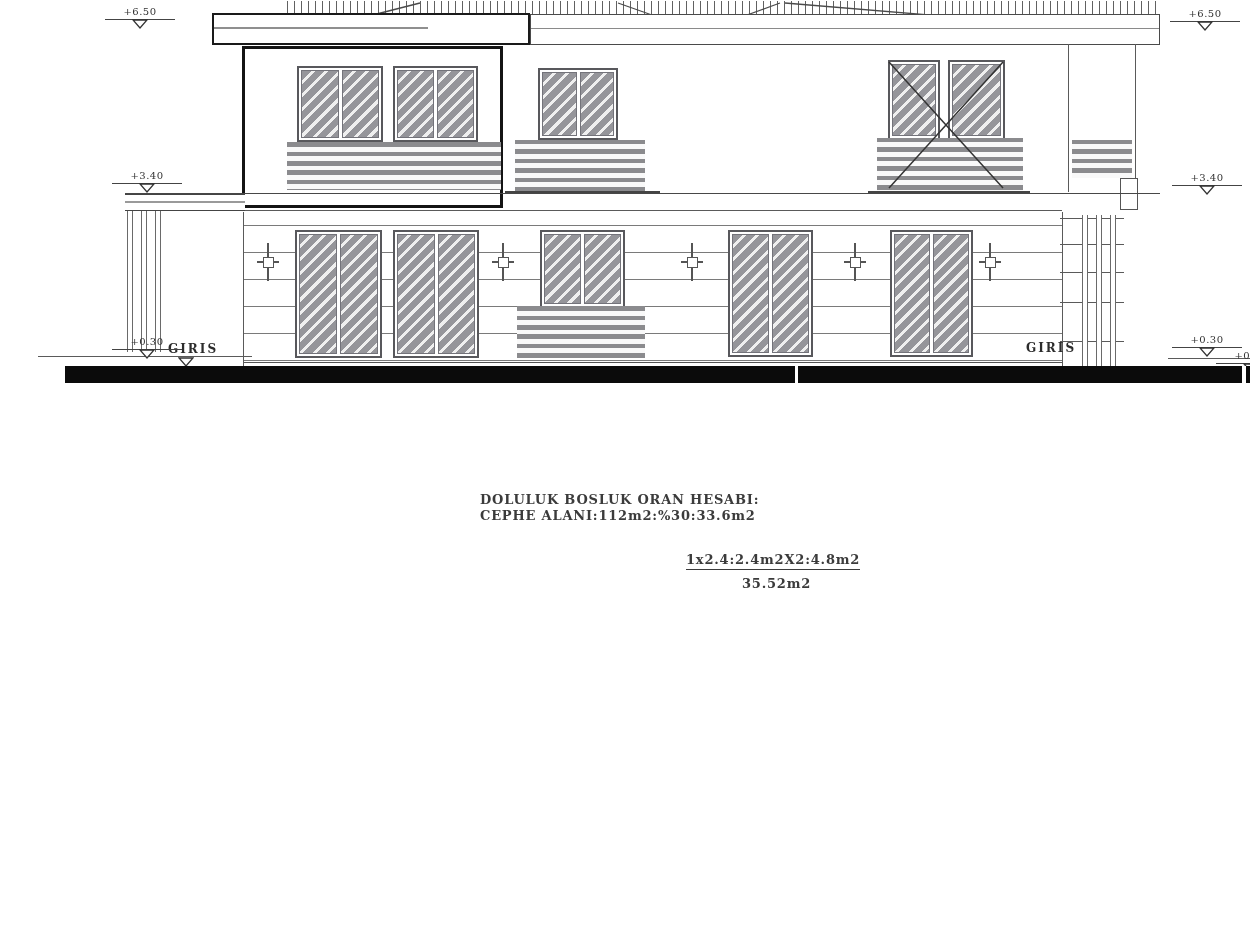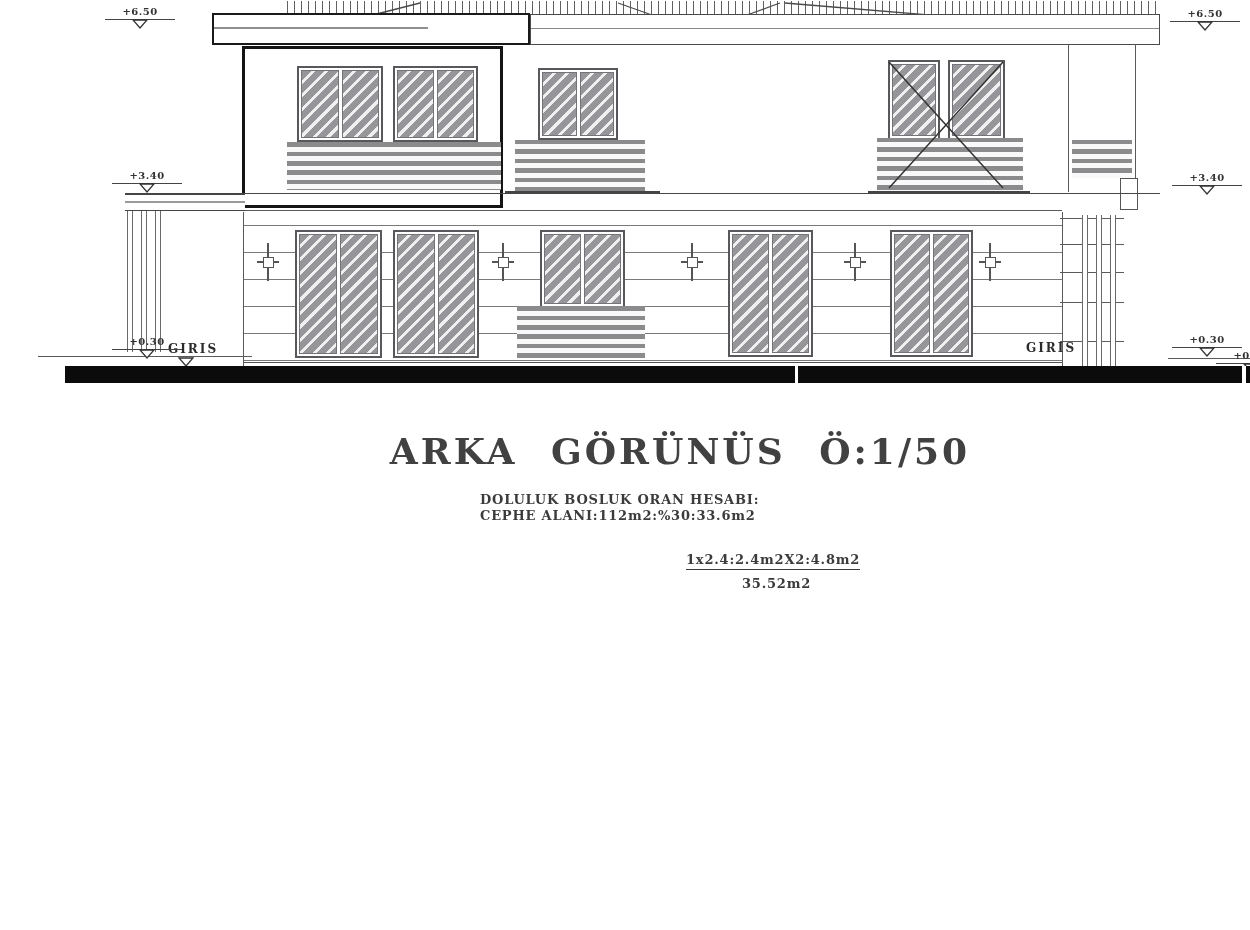--- a/index.html
+++ b/index.html
@@ -18,21 +18,21 @@
   .siding{position:absolute;background:repeating-linear-gradient(180deg,transparent 0 13px,#7a7a7a 13px 14px,transparent 14px 27px);border-bottom:1px solid #555;}
   
   .rooftick{position:absolute;background:repeating-linear-gradient(90deg,#616161 0 1.3px,transparent 1.3px 7px);}
   
   .heavy{position:absolute;border:3px solid #141414;background:#fff;box-sizing:border-box;}
   .heavy-thin{position:absolute;border:2.5px solid #1a1a1a;background:#fff;box-sizing:border-box;}
   
   .post{position:absolute;width:6px;border-left:1.5px solid #6a6a6a;border-right:1.5px solid #6a6a6a;background:#fff;box-sizing:border-box;}
   
   .marker{position:absolute;width:70px;display:flex;flex-direction:column;align-items:center;}
-  .mlabel{font-size:10px;font-weight:bold;letter-spacing:.5px;color:#333;line-height:12px;}
+  .mlabel{font-size:10px;font-weight:normal;letter-spacing:.5px;color:#333;line-height:12px;}
   .mline{width:100%;height:1.2px;background:#444;margin-top:1px;}
   .mtri{margin-top:-1px;}
   
   .tie{position:absolute;width:22px;height:38px;}
   .tie-v{position:absolute;left:10px;top:0;width:1.5px;height:38px;background:#555;}
   .tie-h{position:absolute;left:0;top:18px;width:22px;height:1.5px;background:#555;}
   .tie-sq{position:absolute;left:5.5px;top:13.5px;width:9px;height:9px;background:#fff;border:1.5px solid #555;}
   
   .giris{position:absolute;font-size:12px;font-weight:bold;letter-spacing:2px;color:#2c2c2c;}
   .title{position:absolute;left:380px;top:430px;width:600px;text-align:center;
@@ -227,19 +227,18 @@
     <svg class="mtri" width="16" height="10" viewBox="0 0 16 10">
         <polygon points="1,1 15,1 8,9" fill="#fff" stroke="#333" stroke-width="1.3"></polygon>
       </svg>
   </div>
 
   <div class="groundbar">
     <div class="slit" style="left:730px;"></div>
     <div class="slit" style="left:1177px;width:4px;"></div>
   </div>
 
-  <div class="title">ARKA GÖRÜNÜS Ö:1/50</div>
   <div class="note" style="left:480px;top:492px;">DOLULUK BOSLUK ORAN HESABI:</div>
   <div class="note" style="left:480px;top:508px;">CEPHE ALANI:112m2:%30:33.6m2</div>
   <div class="note underlined" style="left:686px;top:552px;">1x2.4:2.4m2X2:4.8m2</div>
   <div class="note" style="left:742px;top:576px;">35.52m2</div>
 
 </div>
 
 </body></html>

